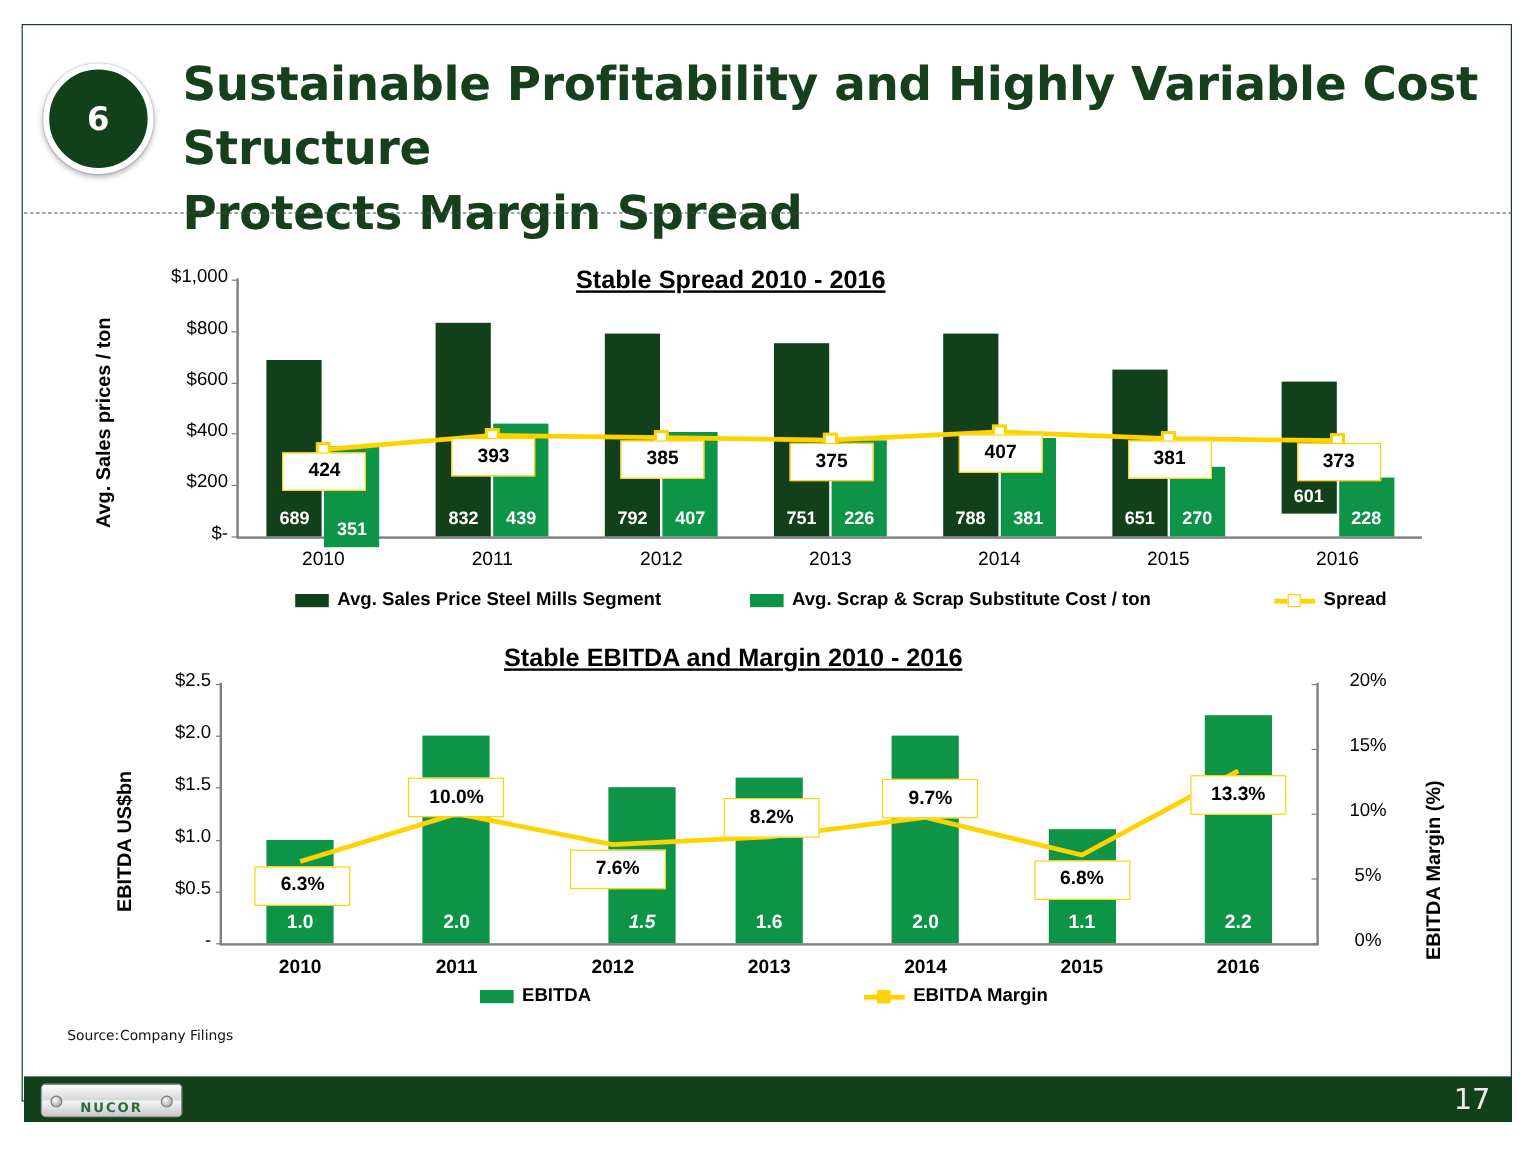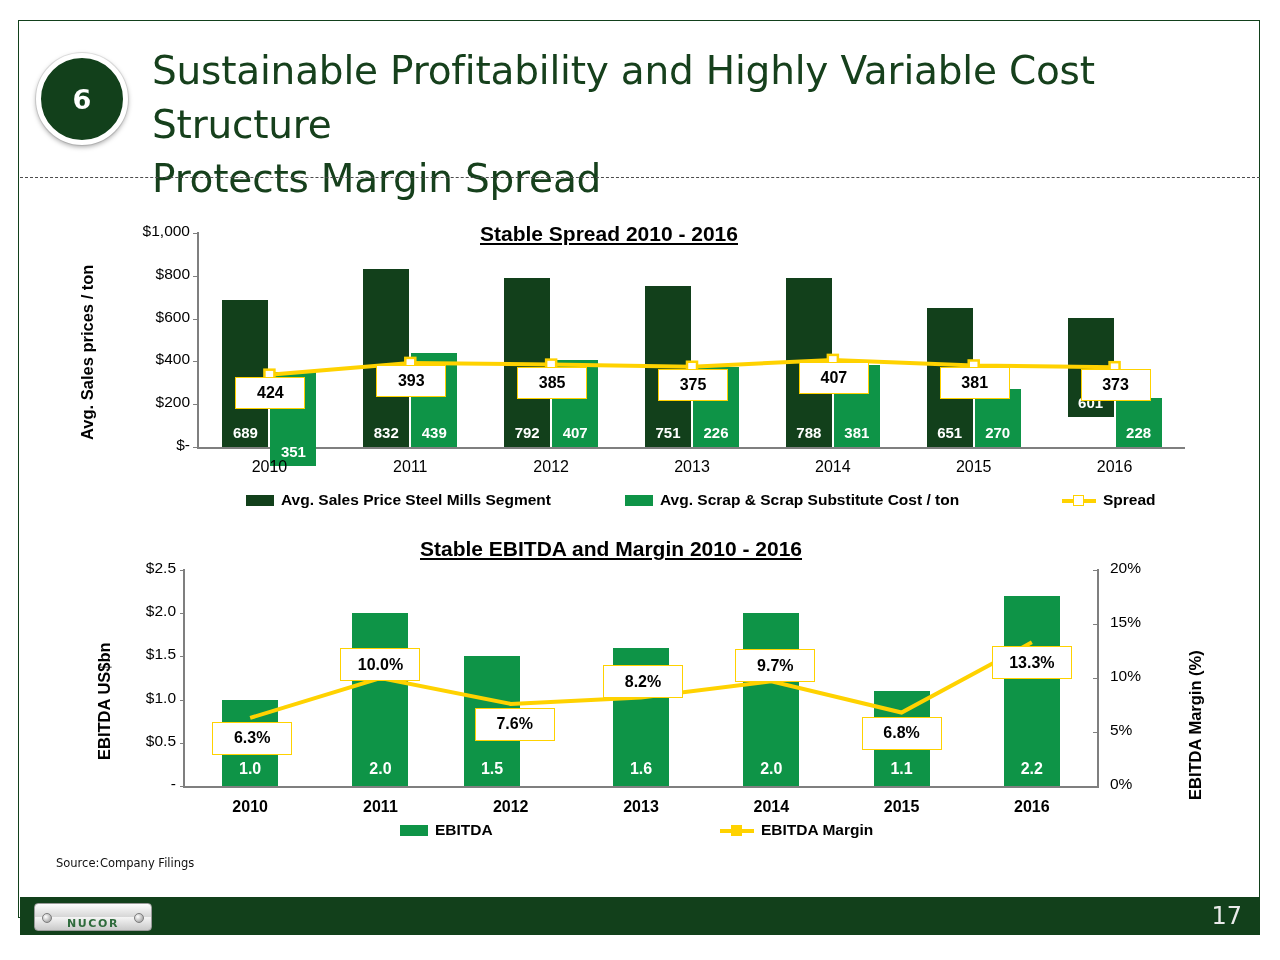--- a/index.html
+++ b/index.html
@@ -9,35 +9,35 @@
   .slide-border{position:absolute;left:18px;top:20px;width:1242px;height:898px;border:1.5px solid #12401b;box-sizing:border-box;background:#fff;}
 
   
   .badge{position:absolute;left:36px;top:53px;width:92px;height:92px;border-radius:50%;
          background:#12401b;border:5px solid #ffffff;box-sizing:border-box;
          box-shadow:0 2px 5px rgba(0,0,0,.35), 0 0 0 1px #e8e8e8;
          display:flex;align-items:center;justify-content:center;}
   .badge span{color:#fff;font-size:27px;font-weight:bold;font-family:"DejaVu Sans",sans-serif;}
 
   .title{position:absolute;left:152px;top:44px;width:1100px;color:#16401c;
-         font-family:"DejaVu Sans",sans-serif;font-size:39px;line-height:54px;letter-spacing:-.2px;}
+         font-family:"DejaVu Sans",sans-serif;font-size:39px;line-height:54px;letter-spacing:-.2px;font-weight:bold;}
   .title .l2{display:block;}
 
   .hdr-rule{position:absolute;left:20px;top:177px;width:1240px;height:0;
             border-top:1.5px dashed #4d4d4d;}
 
   
   .chart{position:absolute;}
   .axis-l{position:absolute;border-left:2px solid #7f7f7f;}
   .axis-b{position:absolute;border-top:2px solid #7f7f7f;}
   .axis-r{position:absolute;border-left:2px solid #7f7f7f;}
 
   .ylab{position:absolute;text-align:right;font-size:15.5px;color:#000;
         font-family:"Liberation Sans",sans-serif;}
-  .rlab{position:absolute;text-align:left;font-size:15.5px;color:#000;}
+  .rlab{position:absolute;text-align:center;font-size:15.5px;color:#000;}
   .tick{position:absolute;width:5px;height:0;border-top:1.5px solid #7f7f7f;}
 
   .axtitle{position:absolute;font-weight:bold;font-size:16.5px;color:#000;
            transform:rotate(-90deg);transform-origin:left top;white-space:nowrap;}
 
   .ctitle{position:absolute;font-weight:bold;font-size:21px;color:#000;
           text-decoration:underline;white-space:nowrap;}
 
   .xcat{position:absolute;text-align:center;font-size:16px;color:#000;}
   .xcat.b{font-weight:bold;}
@@ -118,21 +118,21 @@
         <div class="tick" style="left:193px;top:275.79999999999995px;"></div>
         <div class="ylab" style="left:108px;top:222px;width:82px;">$1,000</div>
         <div class="tick" style="left:193px;top:233px;"></div>
       </div>
     <div class="axis-l" style="left:197px;top:232px;height:216px;"></div>
     <div class="axis-b" style="left:197px;top:447px;width:988px;"></div>
     <div id="c1-bars">
         <div class="bar dark" style="left:222.42857142857144px;top:299.554px;width:46px;height:147.44600000000003px;">
           <div class="barval">689</div>
         </div>
-        <div class="bar light" style="left:270.42857142857144px;top:371.886px;width:46px;height:94px;">
+        <div class="bar light" style="left:270.42857142857144px;top:371.886px;width:46px;height:84px;">
           <div class="barval">351</div>
         </div>
         <div class="bar dark" style="left:363.28571428571433px;top:268.952px;width:46px;height:178.048px;">
           <div class="barval">832</div>
         </div>
         <div class="bar light" style="left:411.28571428571433px;top:353.054px;width:46px;height:93.94600000000003px;">
           <div class="barval">439</div>
         </div>
         <div class="bar dark" style="left:504.1428571428571px;top:277.512px;width:46px;height:169.488px;">
           <div class="barval">792</div>
@@ -151,21 +151,21 @@
         </div>
         <div class="bar light" style="left:833.8571428571429px;top:365.466px;width:46px;height:81.53399999999999px;">
           <div class="barval">381</div>
         </div>
         <div class="bar dark" style="left:926.7142857142858px;top:307.68600000000004px;width:46px;height:139.31399999999996px;">
           <div class="barval">651</div>
         </div>
         <div class="bar light" style="left:974.7142857142858px;top:389.22px;width:46px;height:57.77999999999997px;">
           <div class="barval">270</div>
         </div>
-        <div class="bar dark" style="left:1067.5714285714284px;top:318.38599999999997px;width:46px;height:99px;">
+        <div class="bar dark" style="left:1067.5714285714284px;top:318.38599999999997px;width:46px;height:110px;">
           <div class="barval">601</div>
         </div>
         <div class="bar light" style="left:1115.5714285714284px;top:398.20799999999997px;width:46px;height:48.79200000000003px;">
           <div class="barval">228</div>
         </div>
       </div>
     <svg class="lineholder" id="c1-svg" width="1280" height="530">
         <path d="M 269.42857142857144 374.668 L 410.28571428571433 362.898 L 551.1428571428571 364.61 L 692 366.75 L 832.8571428571429 359.902 L 973.7142857142858 365.466 L 1114.5714285714284 367.178" fill="none" stroke="#ffd200" stroke-width="4"></path>
         <rect x="264.42857142857144" y="369.668" width="10" height="10" fill="#fff" stroke="#ffd200" stroke-width="2.5"></rect>
         <rect x="405.28571428571433" y="357.898" width="10" height="10" fill="#fff" stroke="#ffd200" stroke-width="2.5"></rect>
@@ -241,21 +241,21 @@
     <div class="axis-l" style="left:183px;top:569px;height:218px;"></div>
     <div class="axis-r" style="left:1097px;top:569px;height:218px;"></div>
     <div class="axis-b" style="left:183px;top:786px;width:916px;"></div>
     <div id="c2-bars">
         <div class="bar light" style="left:222.14285714285714px;top:699.6px;width:56px;height:86.39999999999998px;">
           <div class="barval small">1.0</div>
         </div>
         <div class="bar light" style="left:352.42857142857144px;top:613.2px;width:56px;height:172.79999999999995px;">
           <div class="barval small">2.0</div>
         </div>
-        <div class="bar light" style="left:464px;top:656.4px;width:56px;height:129.60000000000002px;">
+        <div class="bar light" style="left:507px;top:656.4px;width:56px;height:129.60000000000002px;font-style:italic;">
           <div class="barval small">1.5</div>
         </div>
         <div class="bar light" style="left:613px;top:647.76px;width:56px;height:138.24px;">
           <div class="barval small">1.6</div>
         </div>
         <div class="bar light" style="left:743.2857142857142px;top:613.2px;width:56px;height:172.79999999999995px;">
           <div class="barval small">2.0</div>
         </div>
         <div class="bar light" style="left:873.5714285714284px;top:690.96px;width:56px;height:95.03999999999996px;">
           <div class="barval small">1.1</div>

